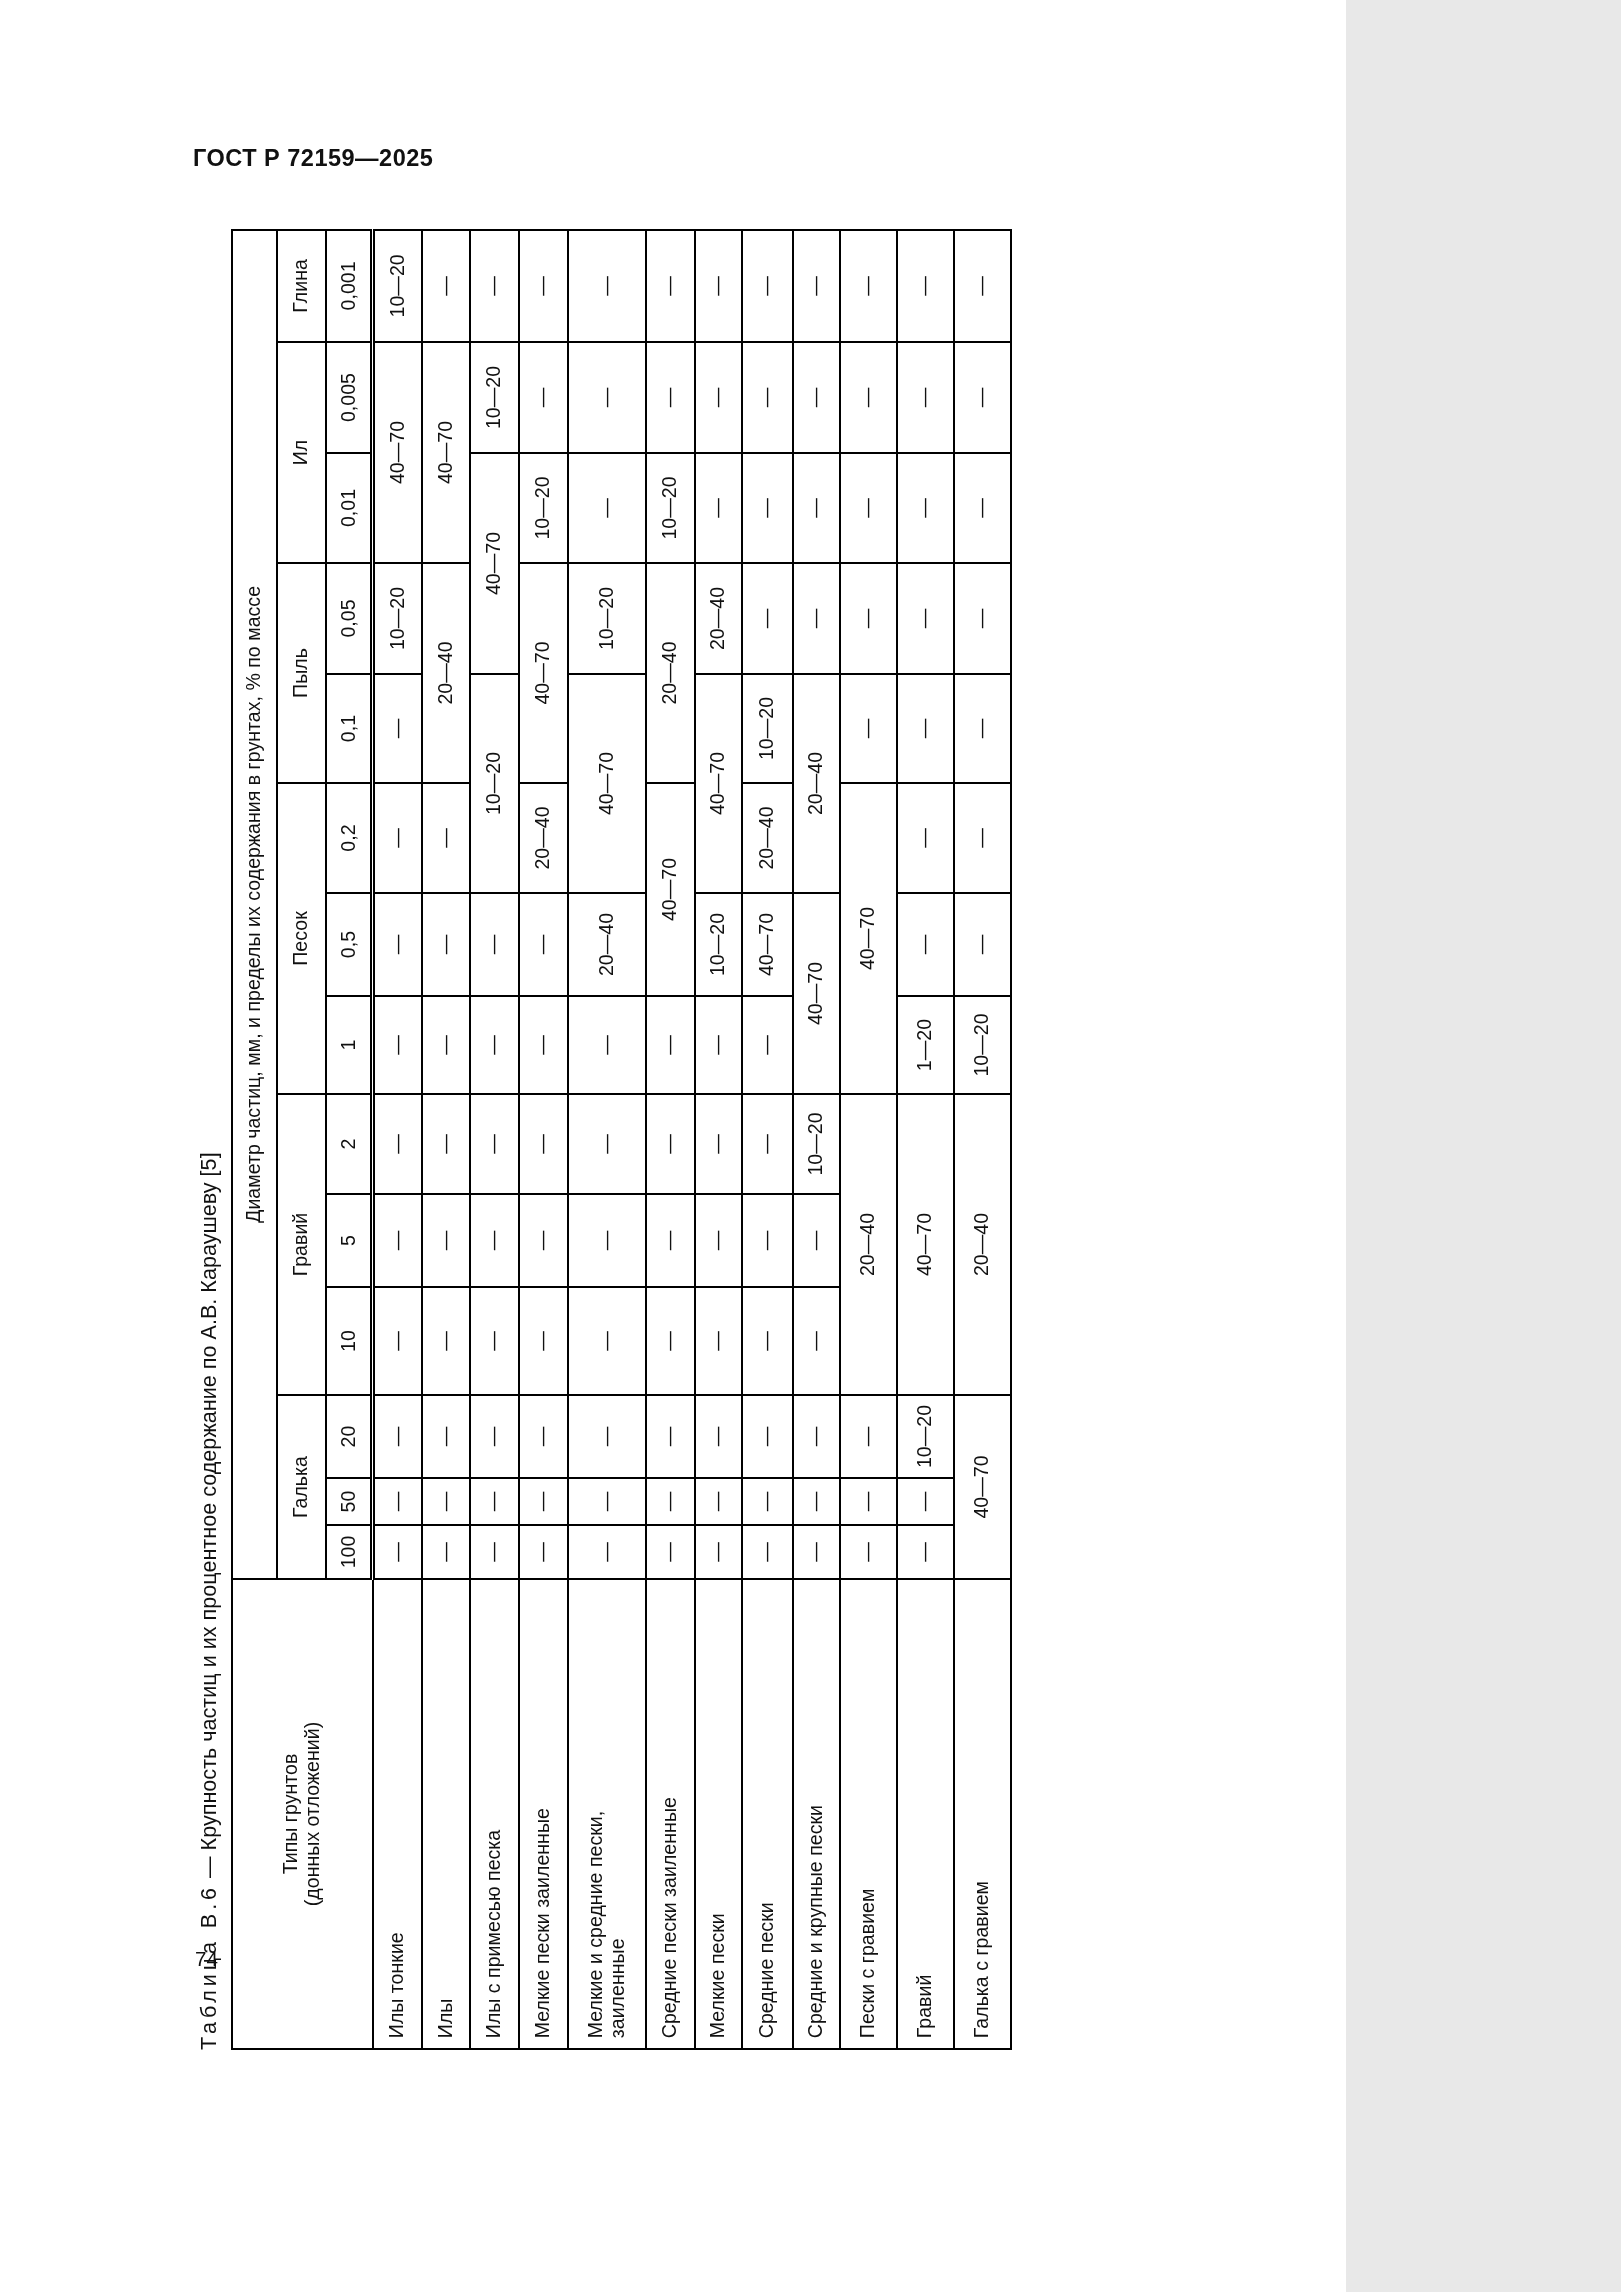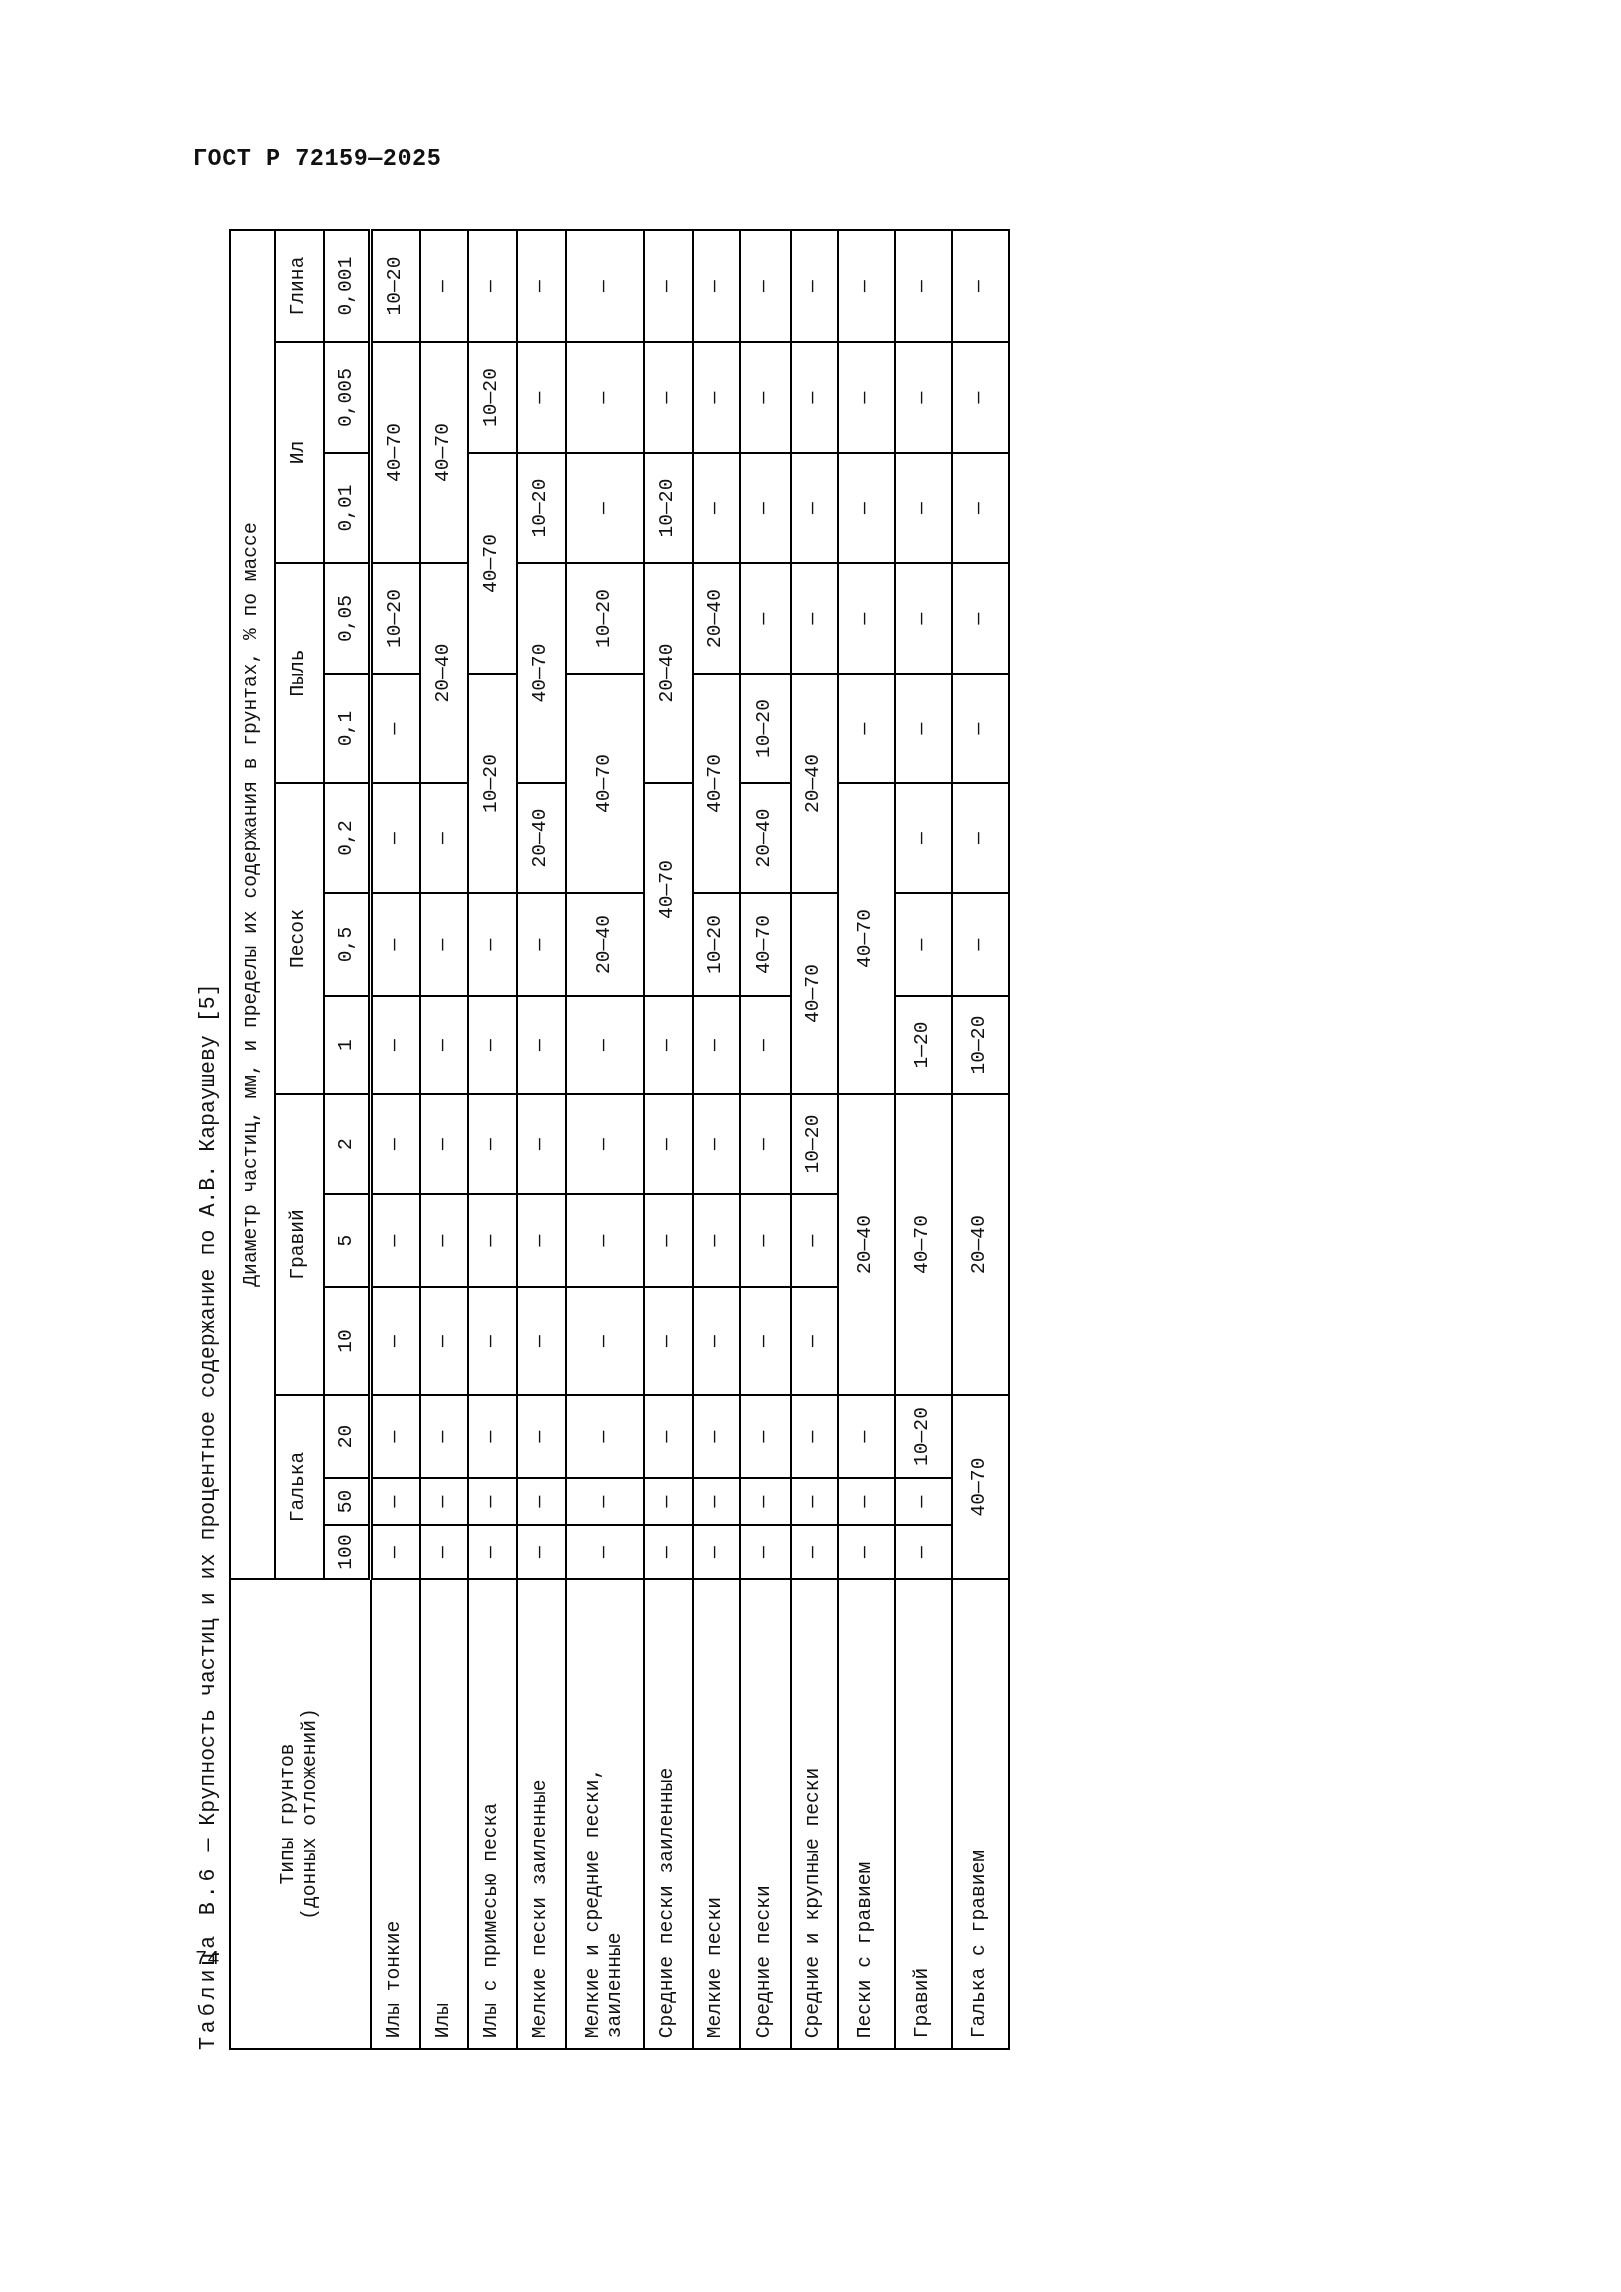--- a/index.html
+++ b/index.html
@@ -1,17 +1,17 @@
 <!DOCTYPE html>
 <html><head>
 <meta charset="utf-8">
 <style>
   html,body{margin:0;padding:0;background:#e8e8e8;}
-  .page{position:relative;width:1621px;height:2293px;background:#ffffff;overflow:hidden;
-        font-family:Liberation Mono, monospace;color:#111;}
+  .page{position:relative;width:1346px;height:2293px;background:#ffffff;overflow:hidden;
+        font-family:Liberation Sans, sans-serif;color:#111;}
   .gost-header{position:absolute;left:193px;top:145px;font-size:23.5px;font-weight:bold;
         letter-spacing:0.5px;white-space:nowrap;}
   .page-num{position:absolute;left:195px;top:1947px;font-size:20.6px;}
   .rot{position:absolute;left:196px;top:2050px;width:1823px;height:814px;
         transform:rotate(-90deg);transform-origin:0 0;}
   .tbl-title{font-size:21.6px;margin:0 0 8.8px 0;white-space:nowrap;}
   .tbl-title .tt-label{letter-spacing:3.9px;}
   table.karaushev{border-collapse:collapse;table-layout:fixed;width:1820px;}
   table.karaushev th,table.karaushev td{border:2px solid #000;font-weight:normal;
         font-size:19.6px;text-align:center;vertical-align:middle;padding:0;line-height:1.12;

